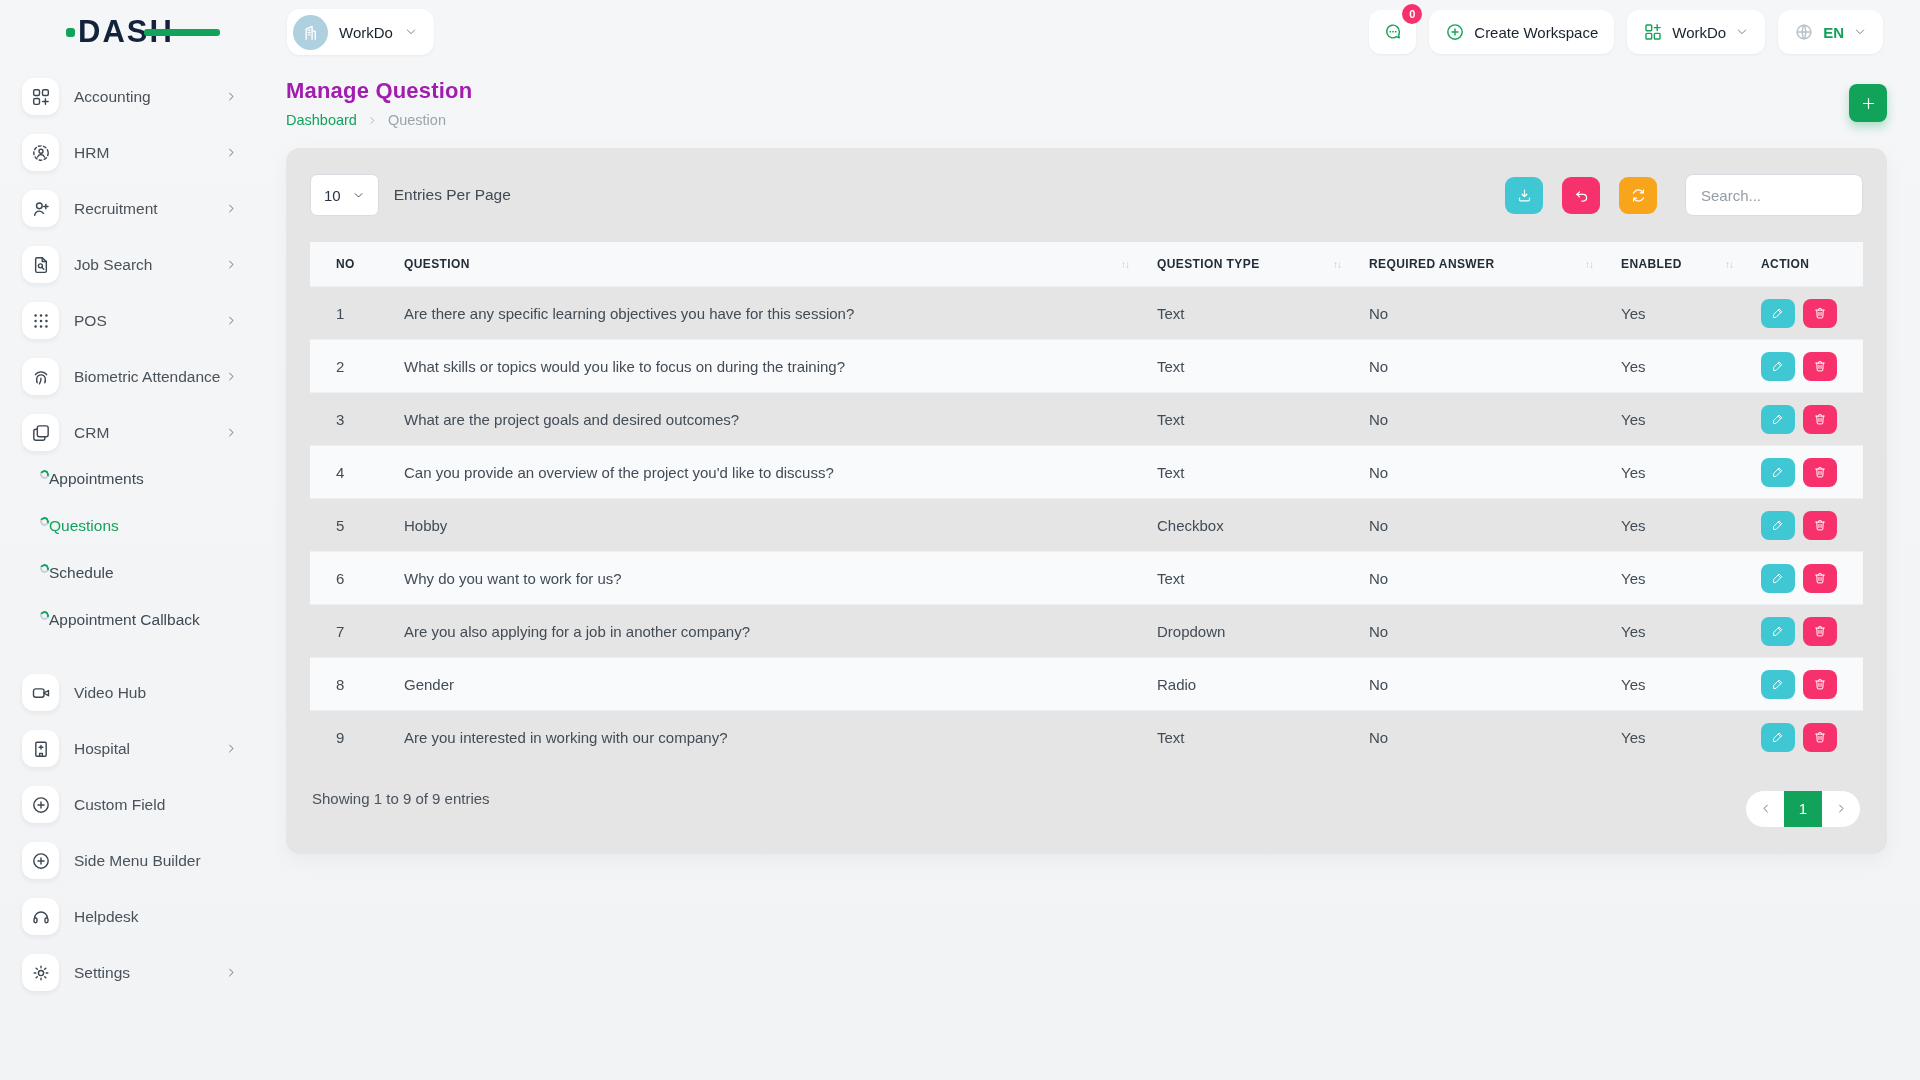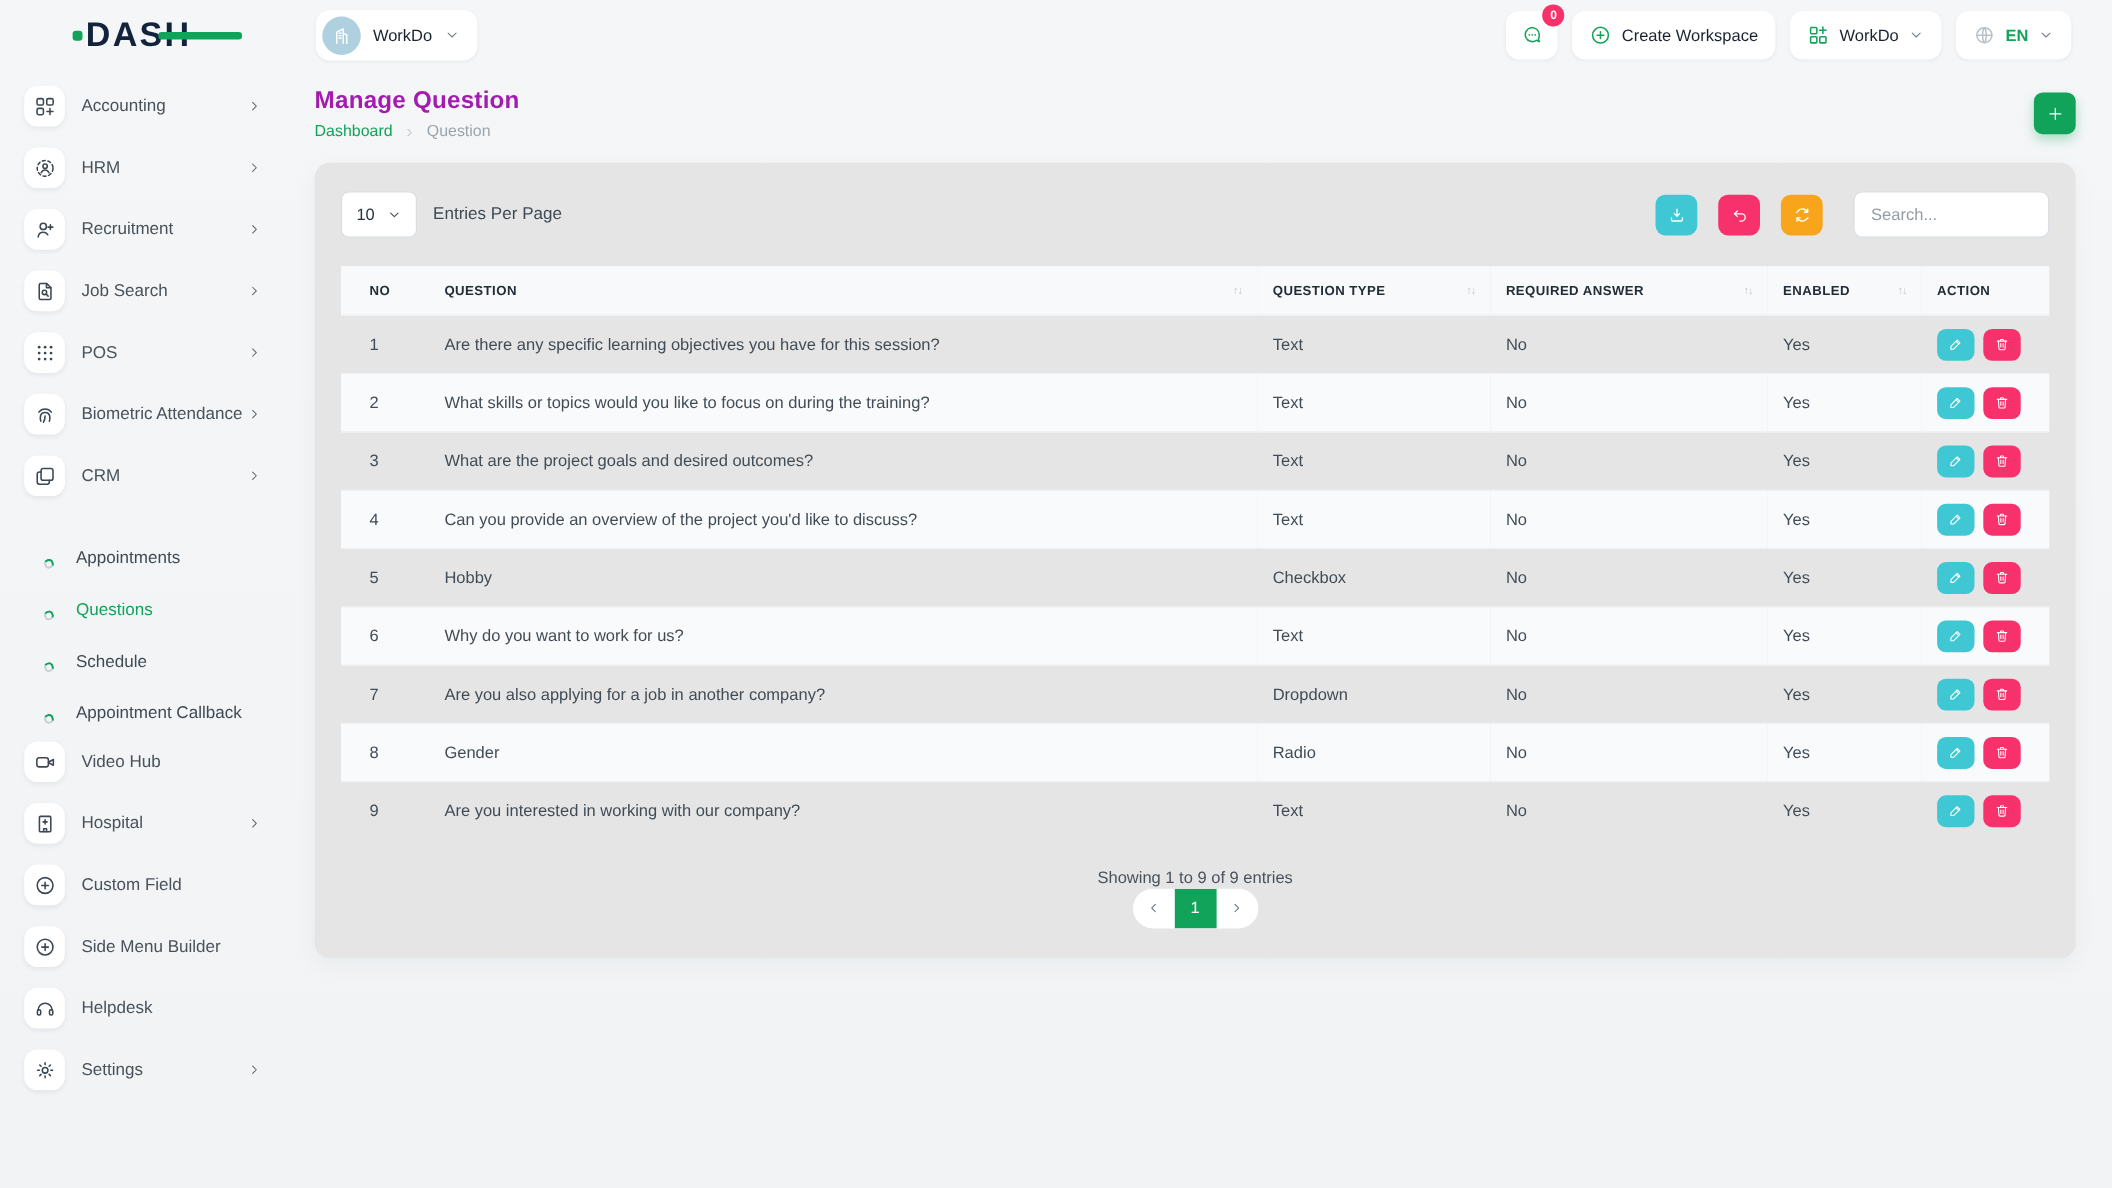--- a/index.html
+++ b/index.html
@@ -44,21 +44,21 @@
     cursor:pointer; color:#49525a; font-size:15.5px; }
   .sb-tile { width:37px; height:37px; flex:0 0 37px; background:#fff; border-radius:12px; display:flex; align-items:center;
     justify-content:center; color:#3c4752; box-shadow:0 2px 5px rgba(25,39,57,.07); margin-right:15px; }
   .sb-tile .ic { width:20px; height:20px; }
   .sb-label { flex:1; line-height:1.25; }
   .sb-chev { color:#5b6670; } .sb-chev .ic { width:13px; height:13px; }
   .sb-item.active { background:#12A35B; color:#fff; box-shadow:0 6px 14px rgba(18,163,91,.25); }
   .sb-item.active .sb-tile { color:#12A35B; }
   .sb-item.active .sb-chev { color:#fff; }
   .sb-sub { padding:6px 0 10px 26px; }
-  .sb-subitem { display:flex; align-items:flex-end; gap:20px; height:47px; font-size:15.5px; color:#3f4a54; cursor:pointer; }
+  .sb-subitem { display:flex; align-items:flex-start; height:47px; font-size:15.5px; color:#3f4a54; cursor:pointer; }
   .sb-subitem.active { color:#12A35B; }
   .dot { width:9px; height:9px; border-radius:50%; border:2px solid #12A35B; border-bottom-color:#c8d1d7; border-left-color:#c8d1d7; transform:rotate(-20deg); }
 
   
   .content { flex:1; padding:14px 33px 0 24px; }
   .page-head { display:flex; justify-content:space-between; align-items:center; }
   h1 { font-size:22px; font-weight:700; color:#a21caf; letter-spacing:.2px; }
   .breadcrumb { margin-top:8px; display:flex; align-items:center; gap:10px; font-size:14.5px; }
   .breadcrumb a { color:#12A35B; text-decoration:none; cursor:pointer; }
   .crumb-sep { color:#9aa4ad; } .crumb-sep .ic { width:11px; height:11px; }
@@ -96,21 +96,21 @@
   tbody tr { border-top:1px solid #eef1f3; }
   tbody tr:nth-child(even) { background:#f9fafb; }
   td { padding:0 14px; height:53px; }
   .actions { display:flex; gap:8px; }
   .act { width:34px; height:29px; border:none; border-radius:8px; color:#fff; display:flex; align-items:center;
     justify-content:center; cursor:pointer; }
   .act .ic { width:14px; height:14px; }
   .act.edit { background:#3FC8D4; }
   .act.del { background:#F7316C; }
 
-  .card-footer { display:flex; justify-content:space-between; align-items:center; padding:26px 2px 4px; font-size:15px; color:#49525c;flex-direction:column; }
+  .card-footer { display:flex; justify-content:space-between; padding:26px 2px 4px; font-size:15px; color:#49525c; }
   .pagination { display:flex; border:1px solid #e2e6ea; border-radius:19px; overflow:hidden; height:38px; background:#fff; }
   .pg { width:38px; border:none; background:transparent; display:flex; align-items:center; justify-content:center;
     color:#5a6b7b; cursor:pointer; font-size:15px; font-family:inherit; }
   .pg .ic { width:13px; height:13px; }
   .pg.current { background:#12A35B; color:#fff; }
 </style>
 </head>
 <body>
 
 <header class="topbar">

